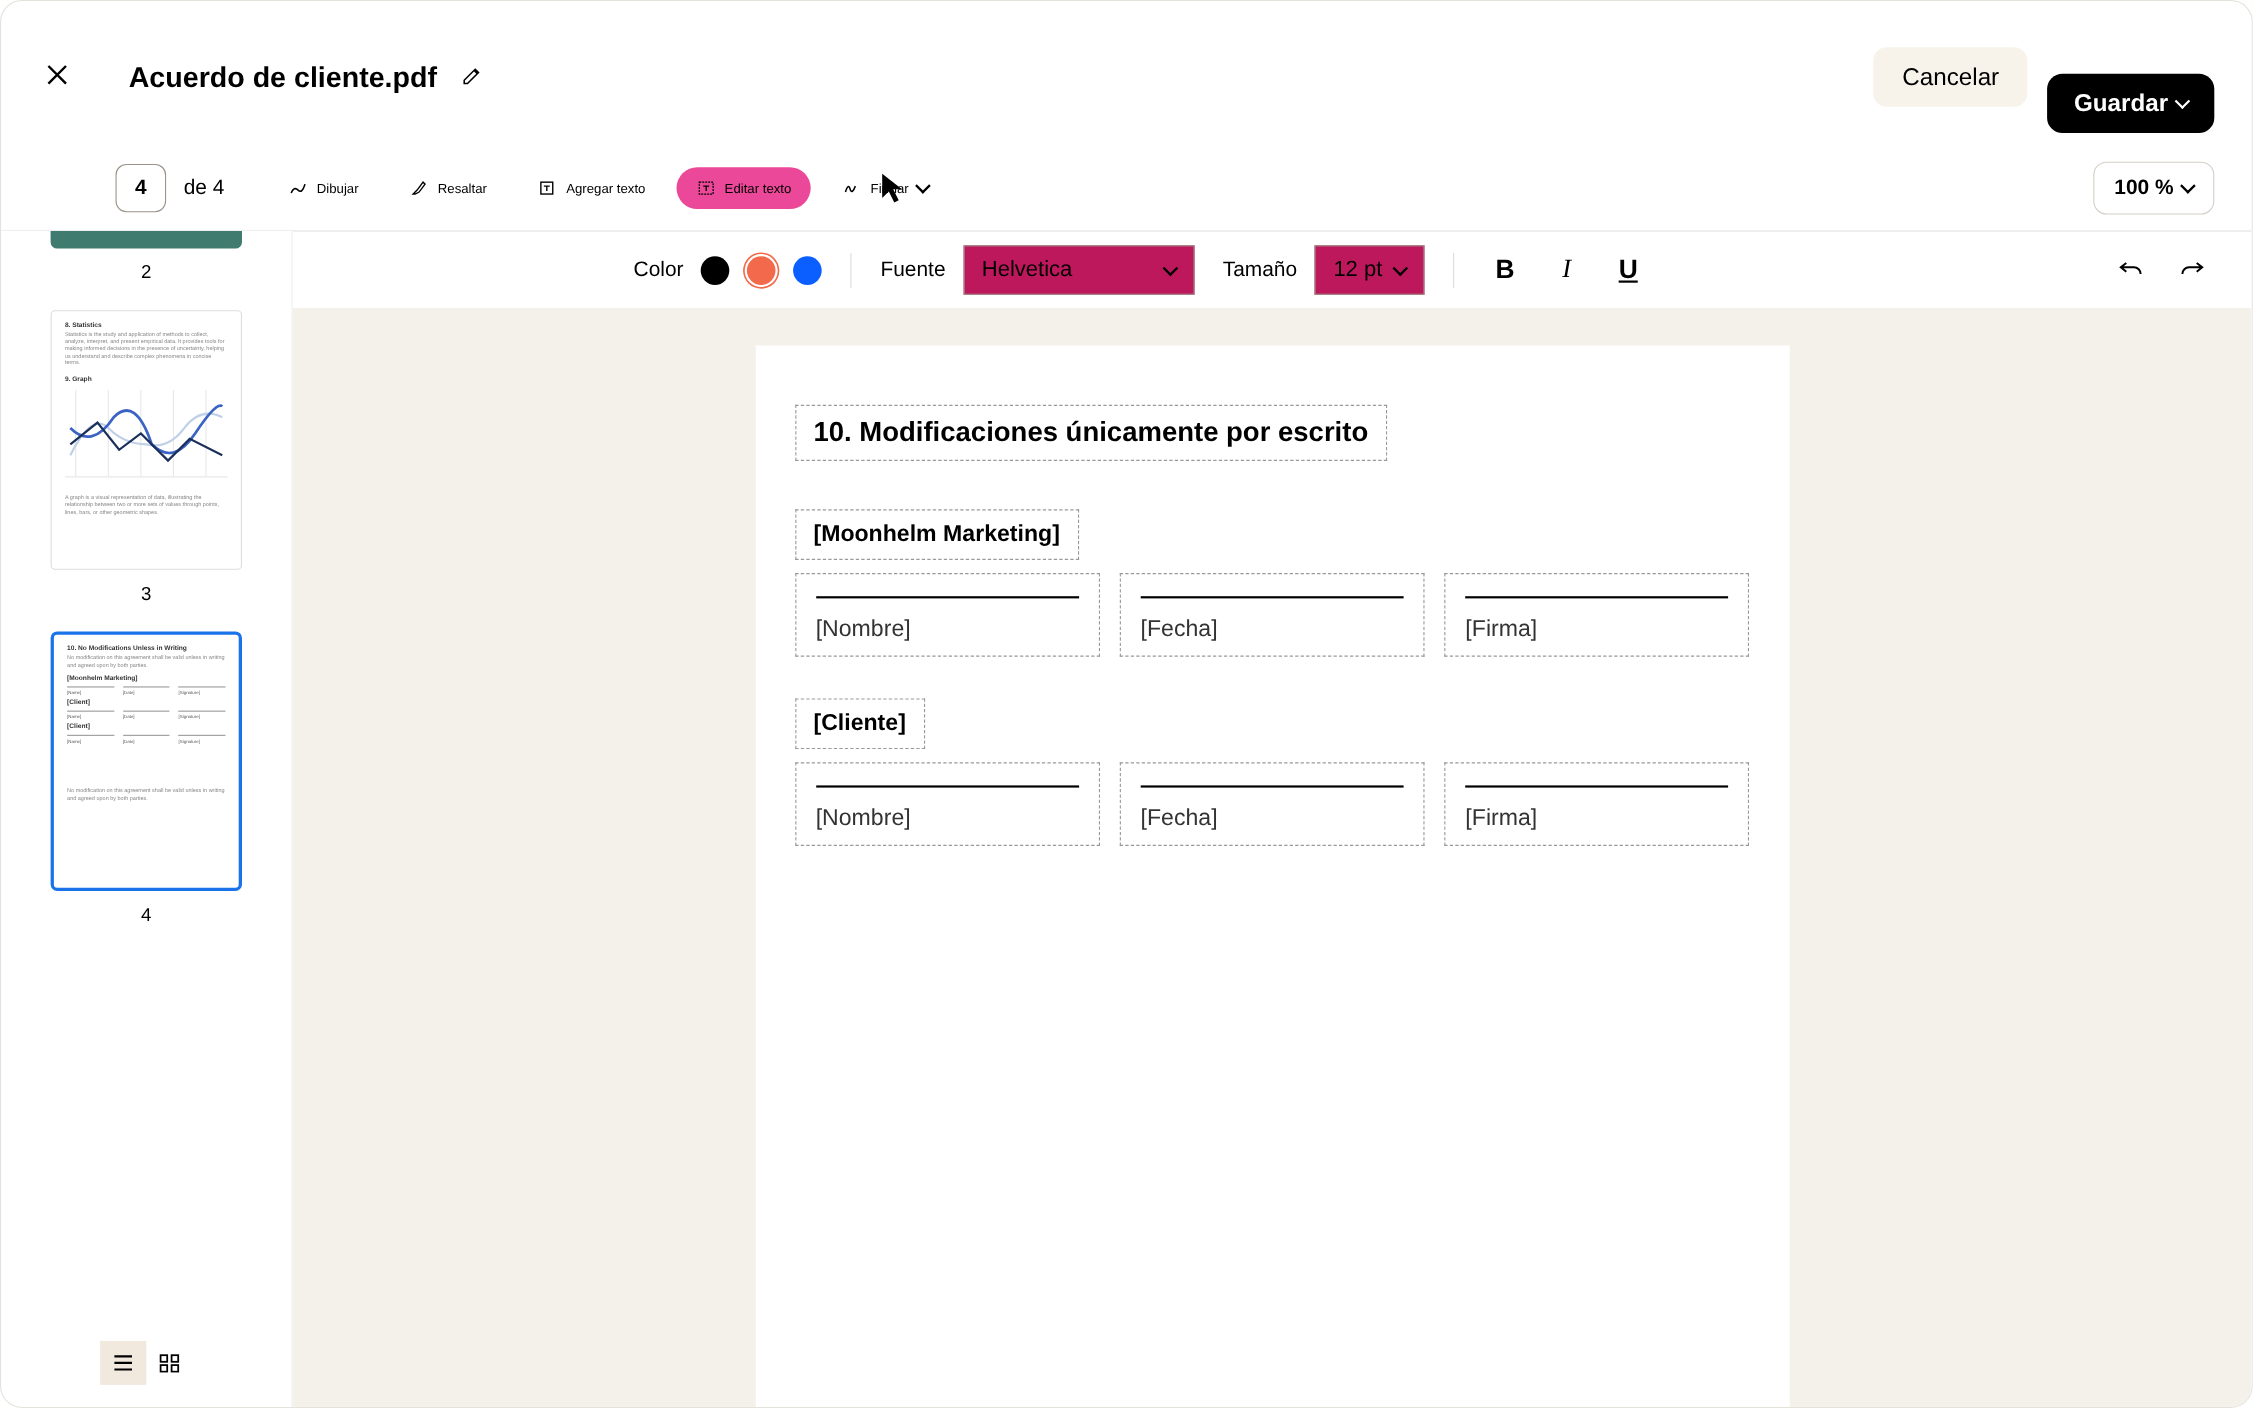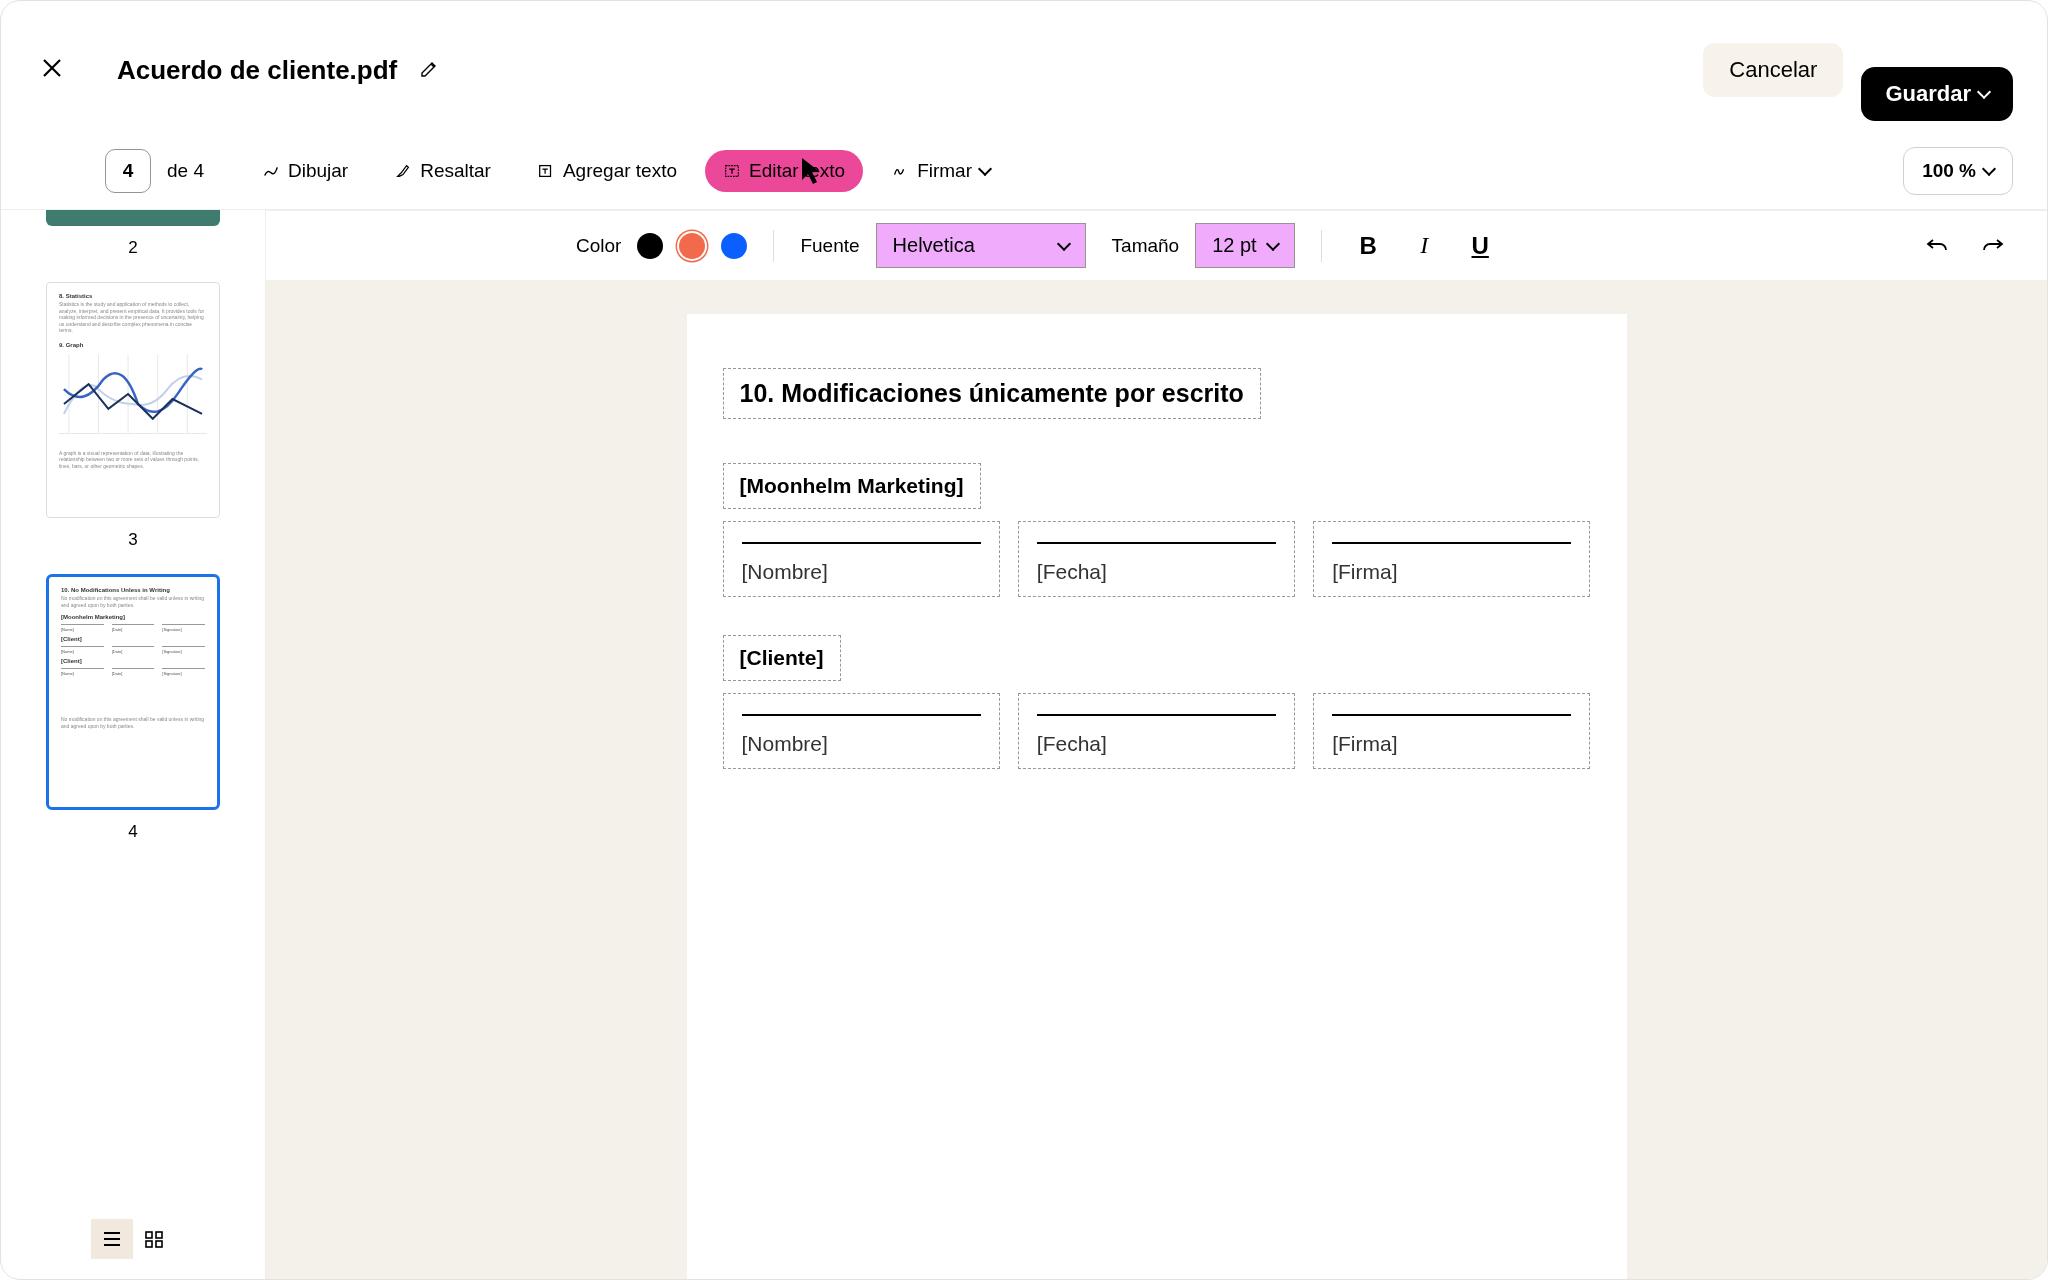--- a/index.html
+++ b/index.html
@@ -88,21 +88,21 @@
     .page-total {
       font-size: 19px;
       margin-left: 6px;
       margin-right: 30px;
     }
     .tool-btn {
       background: none;
       border: none;
       border-radius: 22px;
       padding: 10px 18px;
-      font-size: 19px;
+      font-size: 12px;
       cursor: pointer;
       display: flex;
       align-items: center;
       gap: 8px;
     }
     .tool-btn.active {
       background: #ec4899;
     }
     .tool-ico {
       width: 18px;
@@ -153,21 +153,21 @@
     .color-swatch.orange { background: #f26a4b; box-shadow: 0 0 0 2px #fff, 0 0 0 3.5px #f26a4b; }
     .color-swatch.blue { background: #0b5fff; }
     .divider {
       width: 1px;
       height: 32px;
       background: #ddd;
       margin: 0 10px;
     }
     .select-box {
       border: 1.5px solid #9b9289;
-      background: #f0abfc;
+      background: #be185d;
       padding: 10px 16px;
       font-size: 20px;
       display: flex;
       align-items: center;
       justify-content: space-between;
       cursor: pointer;
     }
     .font-select { width: 210px; }
     .size-select { width: 100px; }
     .style-btn {

